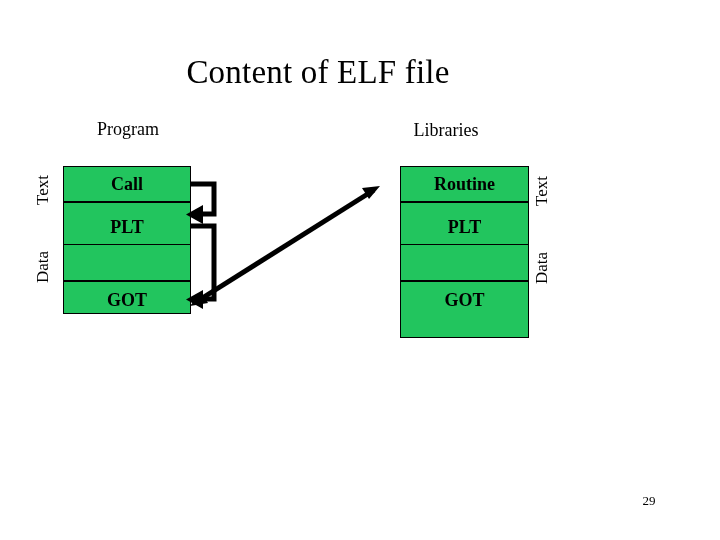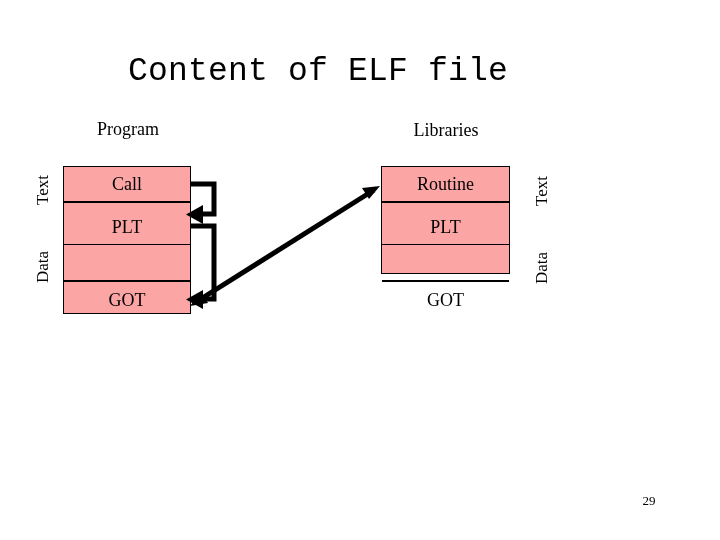--- a/index.html
+++ b/index.html
@@ -28,21 +28,20 @@
     position: absolute;
     left: 0;
     top: 52px;
     width: 636px;
     text-align: center;
     font-size: 33px;
     line-height: 40px;
     font-weight: 400;
     letter-spacing: 0.2px;
     white-space: nowrap;
-    font-family: Liberation Mono, monospace;
   }
 
   
   .col-caption {
     position: absolute;
     font-size: 18px;
     line-height: 22px;
     white-space: nowrap;
     text-align: center;
   }
@@ -62,24 +61,25 @@
   .side-left-text  { left: -2px;  top: 180px; width: 90px; }
   .side-left-data  { left: -2px;  top: 257px; width: 90px; }
   .side-right-text { left: 497px; top: 181px; width: 90px; }
   .side-right-data { left: 497px; top: 258px; width: 90px; }
 
   
   .mem-table {
     position: absolute;
     box-sizing: border-box;
     border: 1.6px solid #000;
-    background: #fca5a5;
+    background: #22c55e;
+    font-weight: bold;
   }
   .table-program   { left: 63px;  top: 166px; width: 128px; height: 148px; }
-  .table-libraries { left: 381px; top: 166px; width: 129px; height: 108px; }
+  .table-libraries { left: 400px; top: 166px; width: 129px; height: 172px; }
 
   .mem-row {
     box-sizing: border-box;
     width: 100%;
     display: flex;
     align-items: center;
     justify-content: center;
     font-size: 18px;
     line-height: 20px;
     white-space: nowrap;

